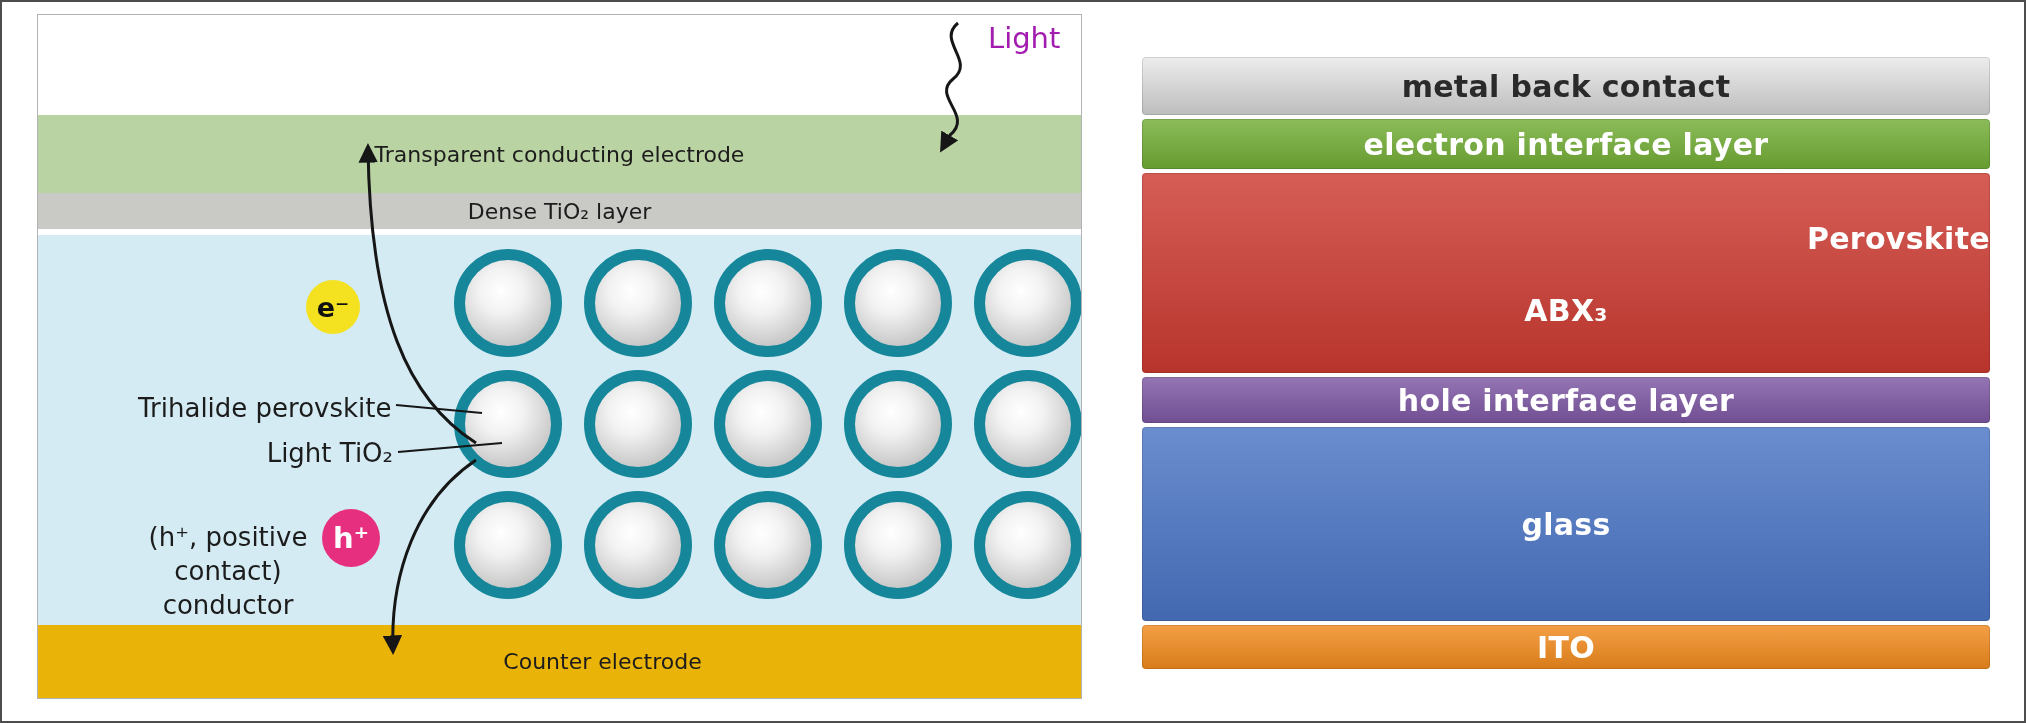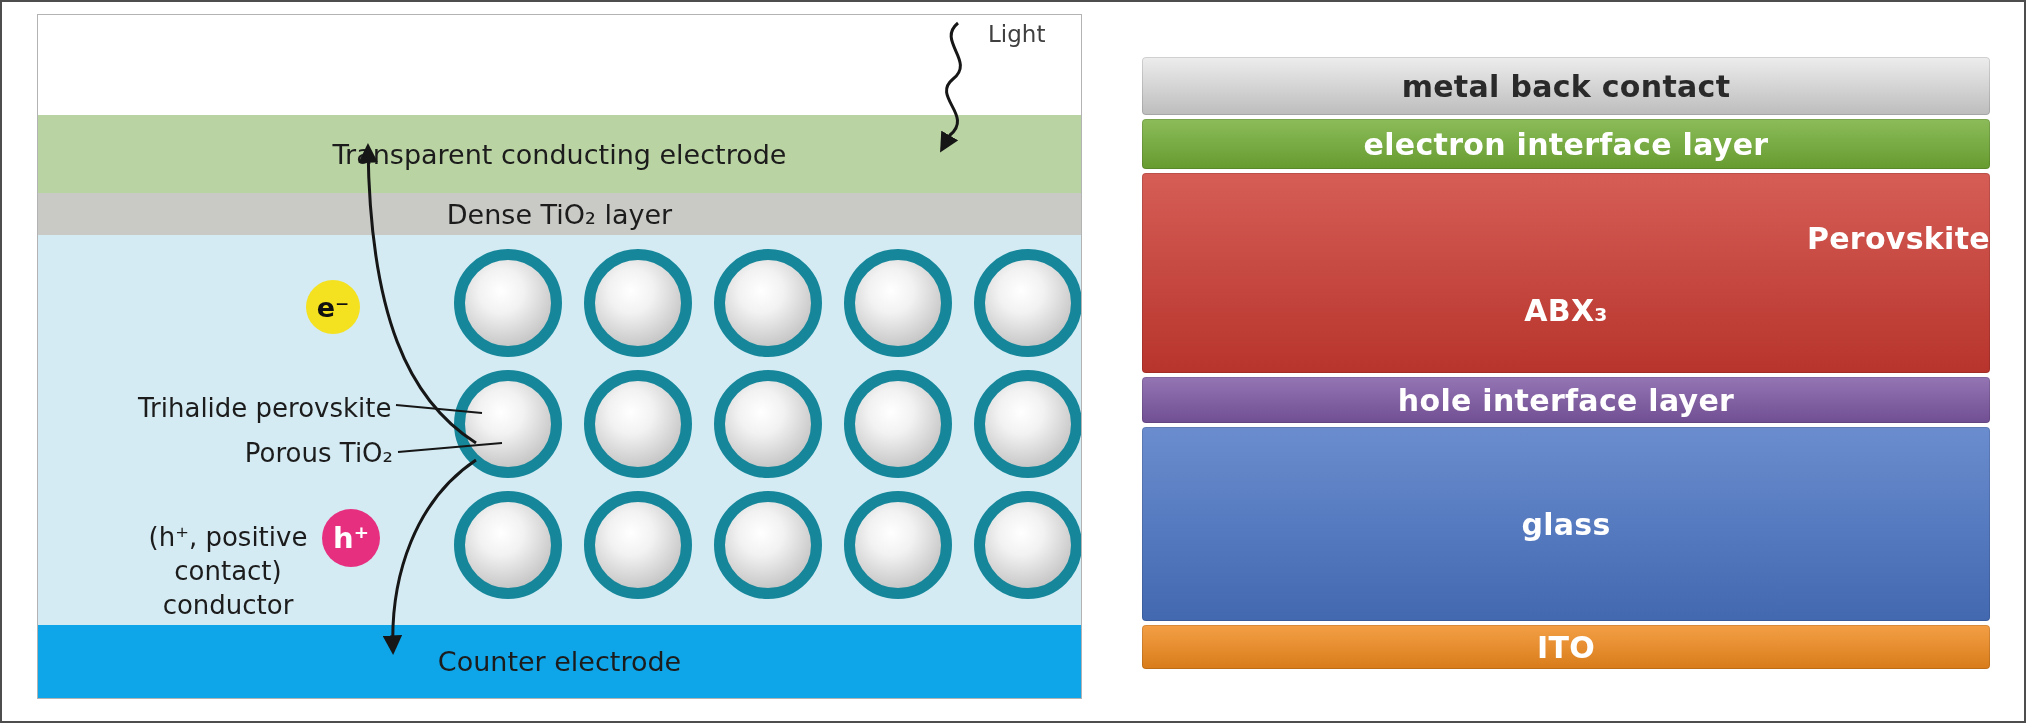--- a/index.html
+++ b/index.html
@@ -4,41 +4,41 @@
 <style>
   html,body{margin:0;padding:0;background:#ffffff;}
   body{width:2026px;height:723px;overflow:hidden;font-family:"DejaVu Sans","Liberation Sans",sans-serif;}
   .page{position:relative;width:2026px;height:723px;box-sizing:border-box;border:2px solid #4d4d4d;background:#ffffff;}
 
   
   .left-panel{position:absolute;left:35px;top:12px;width:1045px;height:685px;box-sizing:border-box;
               border:1px solid #b3b3b3;background:#ffffff;overflow:hidden;}
   .band{position:absolute;left:0;width:100%;display:flex;align-items:center;justify-content:center;}
   .band-top-electrode{top:100px;height:78px;}
-  .band-dense{top:178px;height:42px;}
+  .band-dense{top:178px;height:36px;}
   .band-blue{top:220px;height:392px;}
   .band-counter{bottom:0;height:73px;}
-  .band-label{font-size:27px;color:#1c1c1c;}
+  .band-label{font-size:22px;color:#1c1c1c;}
 
   .sphere-grid{position:absolute;left:416px;top:234px;display:grid;
                grid-template-columns:repeat(5,108px);grid-auto-rows:108px;gap:13px 22px;}
   .sphere{width:108px;height:108px;border-radius:50%;box-sizing:border-box;
           border:11px solid var(--ring,#16879b);
           background:radial-gradient(circle at 42% 36%, #ffffff 0%, #f2f2f2 30%, #c7c7c7 75%, #ababab 100%);}
 
   .chip{position:absolute;border-radius:50%;display:flex;align-items:center;justify-content:center;font-weight:bold;}
   .chip-electron{left:268px;top:265px;width:54px;height:54px;font-size:27px;color:#111;}
   .chip-hole{left:284px;top:494px;width:58px;height:58px;font-size:29px;color:#ffffff;}
 
   .lbl{position:absolute;font-size:26px;color:#1c1c1c;}
   .lbl-trihalide{left:100px;top:378px;width:255px;text-align:left;}
   .lbl-porous{left:140px;top:423px;width:215px;text-align:right;}
   .lbl-hole-conductor{left:60px;top:505px;width:260px;text-align:center;line-height:34px;}
   .lbl-hole-conductor span{display:block;}
-  .light-label{position:absolute;left:950px;top:6px;font-size:23px;color:#404040;}
+  .light-label{position:absolute;left:950px;top:6px;font-size:29px;color:#a21caf;}
 
   .overlay{position:absolute;left:0;top:0;width:1045px;height:685px;pointer-events:none;}
 
   
   .right-panel{position:absolute;left:1140px;top:55px;width:848px;height:612px;
                display:flex;flex-direction:column;gap:4px;}
   .rlayer{position:relative;width:100%;border-radius:4px;box-sizing:border-box;
           display:flex;align-items:center;justify-content:center;
           background-image:linear-gradient(180deg, rgba(255,255,255,.18), rgba(0,0,0,.10));
           box-shadow:inset 0 0 0 1px rgba(0,0,0,.12);}
@@ -62,21 +62,21 @@
     <div class="band band-top-electrode" style="background-color: rgb(185, 211, 162);">
       <span class="band-label">Transparent conducting electrode</span>
     </div>
 
     <div class="band band-dense" style="background-color: rgb(201, 202, 197);">
       <span class="band-label">Dense TiO₂ layer</span>
     </div>
 
     <div class="band band-blue" style="background-color: rgb(212, 235, 243);"></div>
 
-    <div class="band band-counter" style="background-color: #0ea5e9;">
+    <div class="band band-counter" style="background-color: #eab308; padding-left: 43px;">
       <span class="band-label">Counter electrode</span>
     </div>
 
     <div class="sphere-grid" style="--ring: #16879b;">
       <div class="sphere"></div>
       <div class="sphere"></div>
       <div class="sphere"></div>
       <div class="sphere"></div>
       <div class="sphere"></div>
       <div class="sphere"></div>
@@ -94,21 +94,21 @@
     <div class="chip chip-electron" style="background-color: rgb(244, 225, 31);">
       <span>e⁻</span>
     </div>
 
     <div class="chip chip-hole" style="background-color: rgb(231, 47, 128);">
       <span>h⁺</span>
     </div>
 
     <div class="lbl lbl-trihalide">Trihalide perovskite</div>
 
-    <div class="lbl lbl-porous">Porous TiO₂</div>
+    <div class="lbl lbl-porous">Light TiO₂</div>
 
     <div class="lbl lbl-hole-conductor">
       <span>(h⁺, positive contact)</span>
       <span>conductor</span>
     </div>
 
     <div class="light-label">Light</div>
 
     <svg class="overlay" viewBox="0 0 1045 685">
       <defs>

